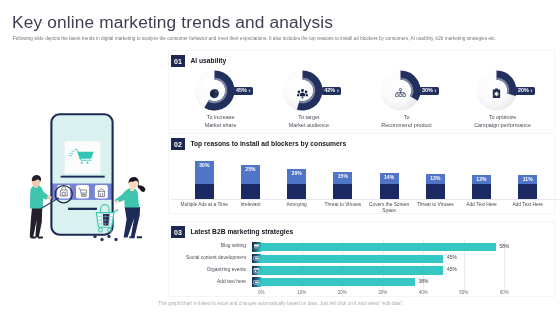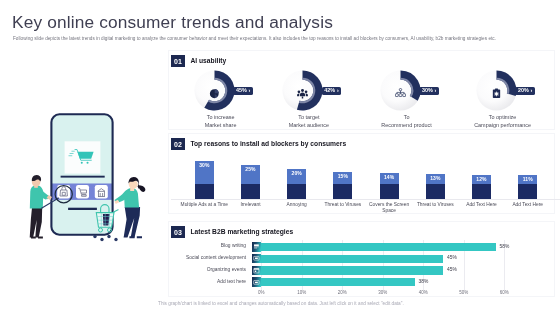--- a/index.html
+++ b/index.html
@@ -48,21 +48,21 @@
 .bval{position:absolute;font-size:4.9px;color:#3b3b48;line-height:1;}
 .gridl{position:absolute;width:0.5px;background:#ebebf0;}
 .axlab{position:absolute;font-size:4.5px;color:#70707c;line-height:1;}
 
 .foot{position:absolute;left:158px;top:301px;font-size:4.7px;color:#a8a8b4;letter-spacing:.02px;}
 </style>
 </head>
 <body>
 
 <div class="slide">
-  <div class="title">Key online consumer trends and analysis</div>
+  <div class="title">Key online marketing trends and analysis</div>
   <div class="subtitle">Following slide depicts the latest trends in digital marketing to analyze the consumer behavior and meet their expectations. It also includes the top reasons to install ad blockers by consumers, AI usability, b2b marketing strategies etc.</div>
   <div class="foot">This graph/chart is linked to excel and changes automatically based on data. Just left click on it and select "edit data".</div>
 
   <svg class="illus" viewBox="0 0 160 140" width="160" height="140">
     <defs>
       <clipPath id="phoneClip">
           <rect x="51.4" y="4.3" width="61.2" height="120.4" rx="8" ry="8"></rect>
         </clipPath>
     </defs>
 

